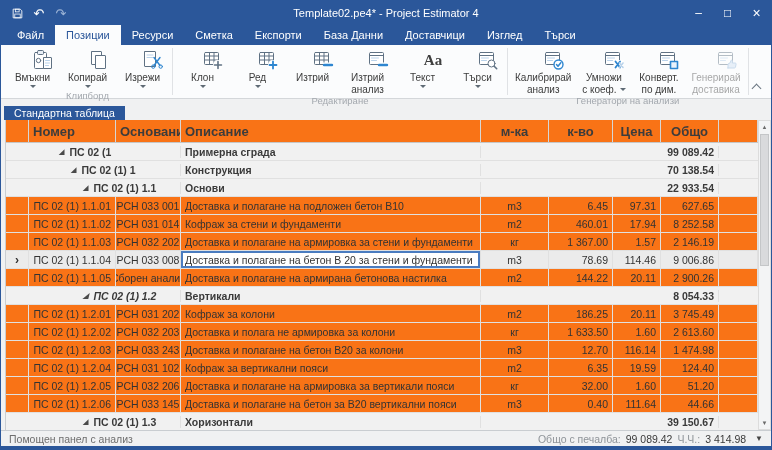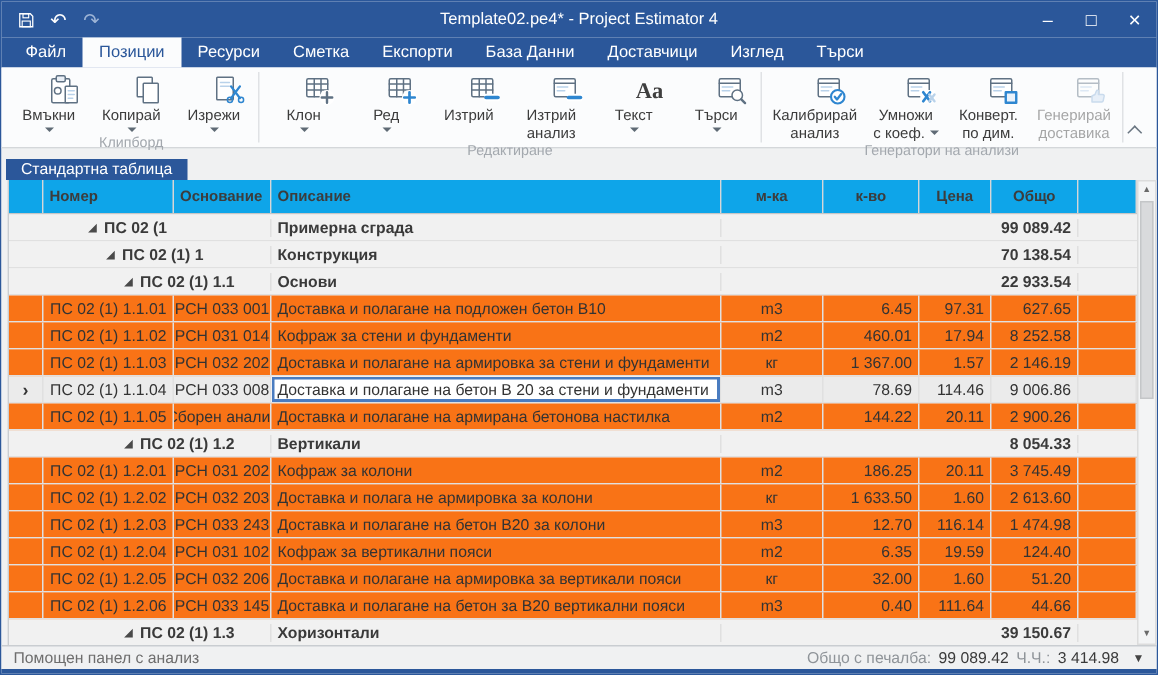--- a/index.html
+++ b/index.html
@@ -46,21 +46,21 @@
   .grid{display:flex;flex-direction:column;background:#fff;border-left:1px solid #c9cdd1;}
   .grow{display:flex;height:18px;box-sizing:border-box;border-bottom:1px solid #e0e0e0;background:#f97316;flex-shrink:0;}
   .grow.group{background:#f1f1f1;align-items:center;}
   .grow.group .cell{font-weight:bold;color:#3a3a3a;}
   .grow.selected{background:#ebebeb;}
   .cell{box-sizing:border-box;border-right:1px solid #e0e0e0;display:flex;align-items:center;overflow:hidden;white-space:nowrap;font-size:10.5px;color:#333;padding:0 4px;flex-shrink:0;}
   .cell.c{justify-content:center;}
   .cell.r{justify-content:flex-end;}
   .cell.focus{background:#fff;box-shadow:inset 0 0 0 2px #4a7cc0;}
   .ghead{height:22px;background:#f5f5f6;border-bottom:1px solid #c6c6c6;display:flex;flex-shrink:0;}
-  .ghead .cell{font-weight:bold;color:#3c3c3c;border-right:1px solid #d6d6d6;background:#0ea5e9;font-size:10px;}
+  .ghead .cell{font-weight:bold;color:#3c3c3c;border-right:1px solid #d6d6d6;background:#f97316;font-size:13px;}
   .expander{font-size:7px;color:#4a4a4a;margin-right:5px;flex-shrink:0;}
   .rowmark{font-size:12px;font-weight:bold;color:#333;}
   .vscroll{width:13px;height:310px;box-sizing:border-box;background:#f3f4f5;border:1px solid #dcdcdc;position:relative;flex-shrink:0;}
   .sb-btn{height:12px;display:flex;align-items:center;justify-content:center;font-size:6px;color:#6a6a6a;}
   .sb-btn.bottom{position:absolute;bottom:0;left:0;right:0;}
   .sb-thumb{position:absolute;top:13px;left:1px;right:1px;height:132px;background:#d9dadc;border:1px solid #c4c6c8;box-sizing:border-box;}
 
   
   .statusbar{height:16px;box-sizing:border-box;background:#f0f1f2;border-top:1px solid #c9cdd1;display:flex;align-items:center;font-size:10.5px;color:#6e6e6e;padding:0 8px;flex-shrink:0;}
   .status-right{margin-left:auto;display:flex;align-items:center;gap:5px;}
@@ -413,21 +413,21 @@
           <div class="cell c" style="width: 65px;">Сборен анализ</div>
           <div class="cell" style="width: 300px;">Доставка и полагане на армирана бетонова настилка</div>
           <div class="cell c" style="width: 68px;">m2</div>
           <div class="cell r" style="width: 64px;">144.22</div>
           <div class="cell r" style="width: 48px;">20.11</div>
           <div class="cell r" style="width: 58px;">2 900.26</div>
           <div class="cell" style="width: 39px;"></div>
         </div>
         <div class="grow group">
           <div class="cell c" style="width: 23px;"></div>
-          <div class="cell" style="width: 152px; padding-left: 54px;">
+          <div class="cell" style="width: 152px; padding-left: 54px; font-style: italic;">
             <span class="expander">◢</span>
             <span>ПС 02 (1) 1.2</span>
           </div>
           <div class="cell" style="width: 300px;">Вертикали</div>
           <div class="cell c" style="width: 68px;"></div>
           <div class="cell r" style="width: 64px;"></div>
           <div class="cell r" style="width: 48px;"></div>
           <div class="cell r" style="width: 58px;">8 054.33</div>
           <div class="cell" style="width: 39px;"></div>
         </div>

